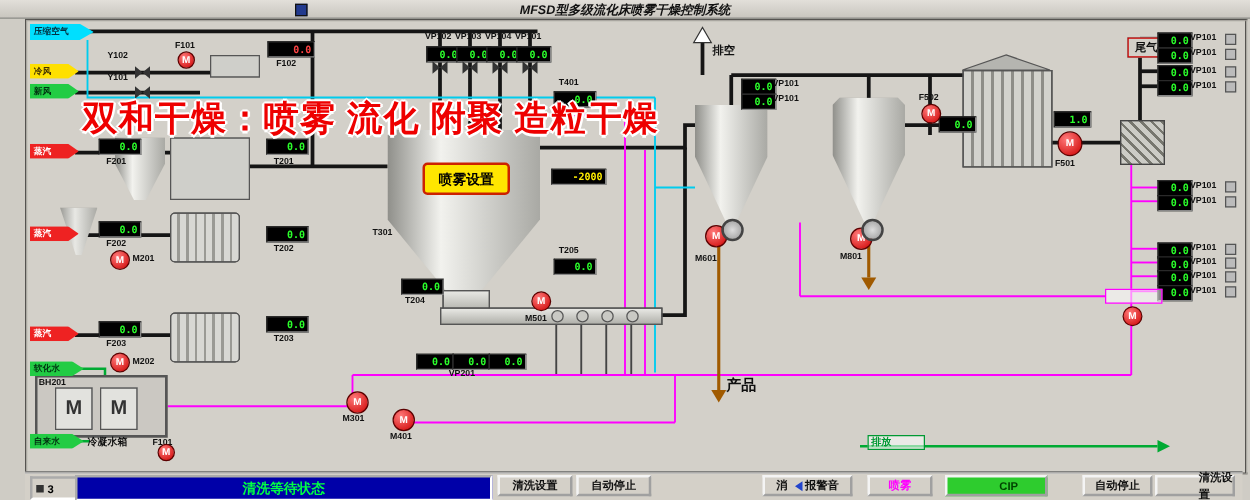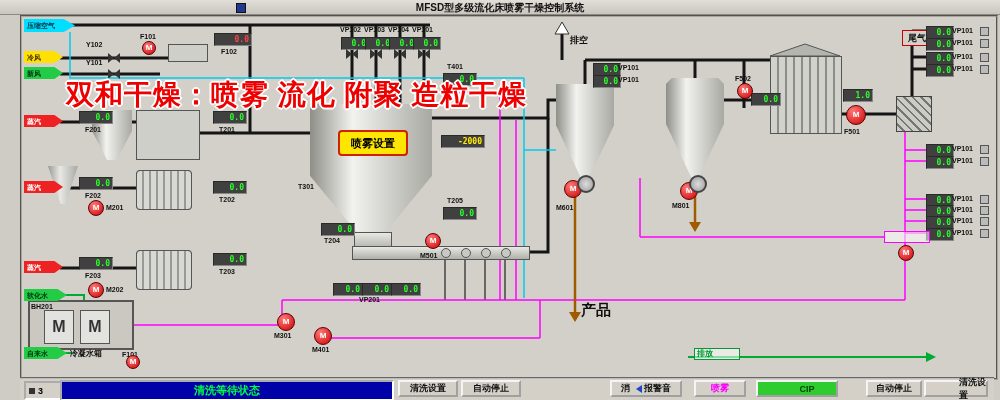--- a/index.html
+++ b/index.html
@@ -1,21 +1,21 @@
 <!DOCTYPE html>
 <html><head>
 <meta charset="utf-8">
 <style>
   html,body{margin:0;padding:0;}
   body{width:1000px;height:400px;position:relative;overflow:hidden;
        background:#cfccc5;font-family:"Liberation Sans",sans-serif;}
   
   .titlebar{position:absolute;left:0;top:0;width:1000px;height:14px;
     background:linear-gradient(#e2dfd9,#c9c6bf);border-bottom:1px solid #8a8a85;
-    font-size:10px;font-weight:bold;color:#111;}
+    font-size:10px;font-weight:bold;color:#111;font-style:italic;}
   .titlebar .ttl{position:absolute;left:0;right:0;text-align:center;top:1px;}
   .titlebar .comp{position:absolute;right:6px;top:1px;font-size:9px;}
   .appicon{position:absolute;left:236px;top:3px;width:8px;height:8px;background:#223a8e;border:1px solid #111;}
   .frame{position:absolute;left:20px;top:15px;width:974px;height:361px;
     border:2px groove #a9a6a0;background:#d3d0c9;z-index:1;}
   .botbar{position:absolute;left:20px;top:377px;width:974px;height:23px;
     background:#d4d0c8;border-top:2px groove #bbb;z-index:2;}
   
   #pipes{position:absolute;left:0;top:0;z-index:5;}
   #equip,#dyn{position:absolute;left:0;top:0;width:1000px;height:400px;z-index:8;pointer-events:none;}
@@ -33,21 +33,21 @@
   .plainbox{background:#cfcfca;border:1px solid #555;}
   .cond{background:repeating-linear-gradient(90deg,#d2d2cd 0 6px,#8d8d88 6px 8px);border:1px solid #555;}
   .hatch{background:repeating-linear-gradient(45deg,#ccccc6 0 4px,#77776f 4px 6px);border:1px solid #444;}
   .tankbox{background:#cbc8c2;border:2px solid #555;}
   .motor{background:#e2e2de;border:1px solid #555;display:flex;align-items:center;justify-content:center;
     font-weight:bold;font-size:16px;color:#333;}
   .bedbar{background:linear-gradient(#e8e8e4,#b0b0aa);border:1px solid #555;}
   .tailgas{border:1px solid #cc0000;background:#d3d0c9;color:#111;font-size:9px;font-weight:bold;
     display:flex;align-items:center;justify-content:center;}
   
-  .display{position:absolute;background:#404040;border:1px solid #888;border-top-color:#2a2a2a;border-left-color:#2a2a2a;
+  .display{position:absolute;background:#000000;border:1px solid #888;border-top-color:#2a2a2a;border-left-color:#2a2a2a;
     color:#2bff2b;font:bold 8px "DejaVu Sans Mono",monospace;height:9px;line-height:9px;
     text-align:right;padding:1px 2px;}
   .taglabel{position:absolute;font-size:7px;font-weight:bold;color:#101010;white-space:nowrap;line-height:1;}
   .boxed{border:1px solid;padding:1px 2px;background:rgba(255,255,255,.55);height:8px;line-height:8px;}
   .pump{position:absolute;border-radius:50%;background:radial-gradient(circle at 35% 30%,#ff7a7a,#cc0000);
     border:1px solid #5c0000;color:#fff;font-size:8px;font-weight:bold;
     display:flex;align-items:center;justify-content:center;line-height:1;}
   .valve{position:absolute;width:12px;height:10px;}
   .valve:before,.valve:after{content:"";position:absolute;top:0;border:5px solid transparent;}
   .valve:before{left:0;border-left:6px solid #333;}
@@ -243,21 +243,21 @@
     <div class="taglabel" style="left: 735px; top: 75px;">F502</div>
     <div class="taglabel" style="left: 844px; top: 128px;">F501</div>
     <div class="taglabel" style="left: 106px; top: 204px;">M201</div>
     <div class="taglabel" style="left: 106px; top: 286px;">M202</div>
     <div class="taglabel" style="left: 274px; top: 332px;">M301</div>
     <div class="taglabel" style="left: 312px; top: 346px;">M401</div>
     <div class="taglabel" style="left: 122px; top: 351px;">F101</div>
     <div class="taglabel" style="left: 31px; top: 303px;">BH201</div>
     <div class="taglabel" style="left: 70px; top: 350px; font-size: 8px;">冷凝水箱</div>
     <div class="taglabel" style="left: 570px; top: 36px; font-size: 9px;">排空</div>
-    <div class="taglabel" style="left: 581px; top: 302px; font-size: 15px;">产品</div>
+    <div class="taglabel" style="left: 581px; top: 302px; font-size: 12px;">产品</div>
     <div class="taglabel boxed" style="left: 694px; top: 348px; font-size: 8px; color: rgb(0, 153, 51); border-color: rgb(0, 153, 51); width: 40px;">排放</div>
     <div class="taglabel boxed" style="left: 884px; top: 231px; border-color: rgb(255, 0, 255); width: 40px;"></div>
     <div class="taglabel" style="left: 618px; top: 64px;">VP101</div>
     <div class="taglabel" style="left: 618px; top: 76px;">VP101</div>
     <div class="taglabel" style="left: 952px; top: 27px;">VP101</div>
     <div class="miniicon" style="left: 980px; top: 27px;"></div>
     <div class="taglabel" style="left: 952px; top: 39px;">VP101</div>
     <div class="miniicon" style="left: 980px; top: 39px;"></div>
     <div class="taglabel" style="left: 952px; top: 53px;">VP101</div>
     <div class="miniicon" style="left: 980px; top: 53px;"></div>

